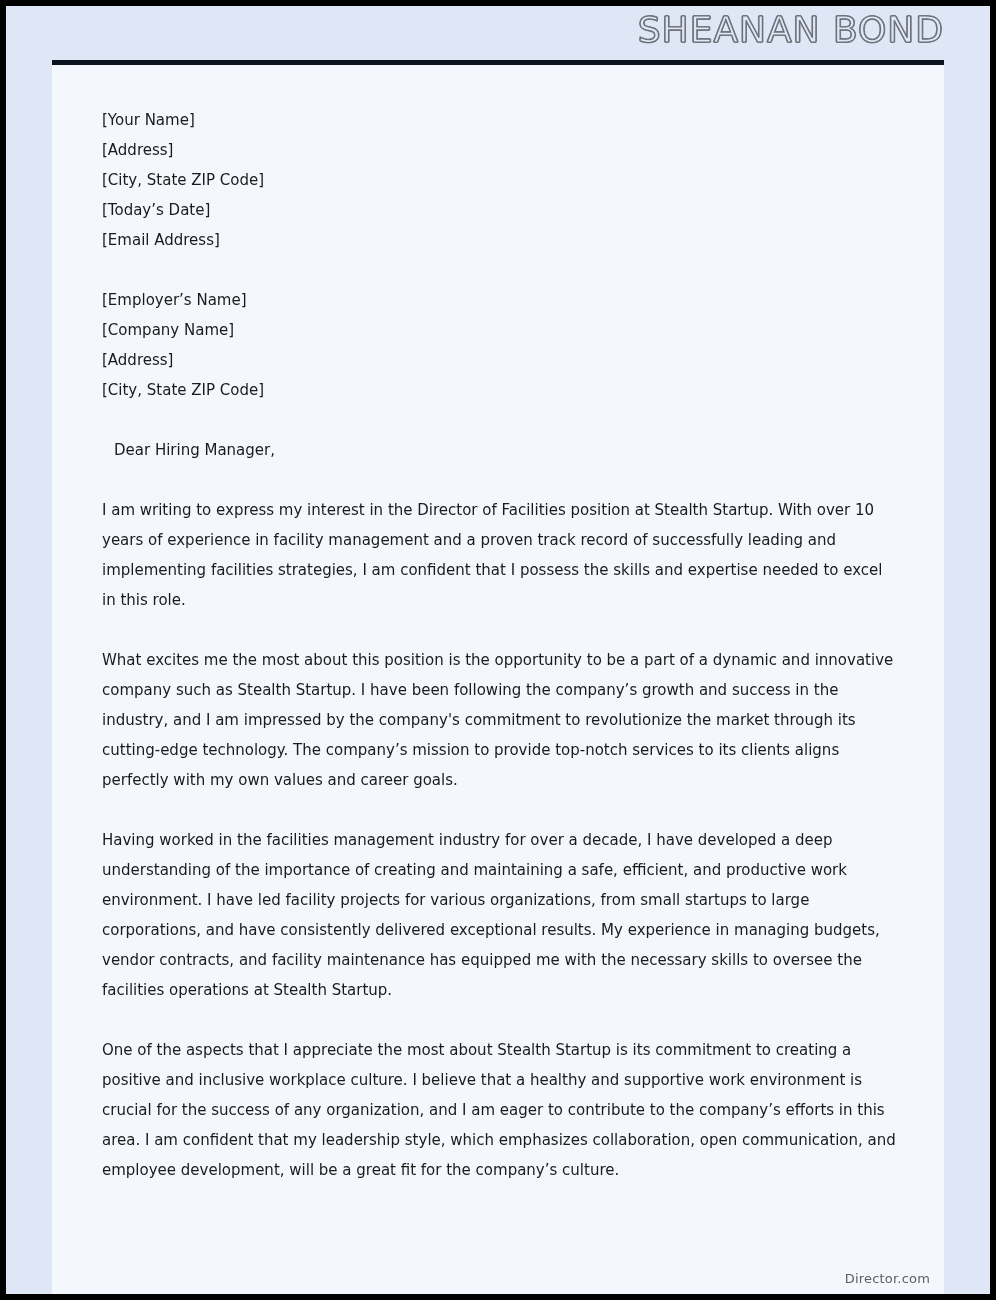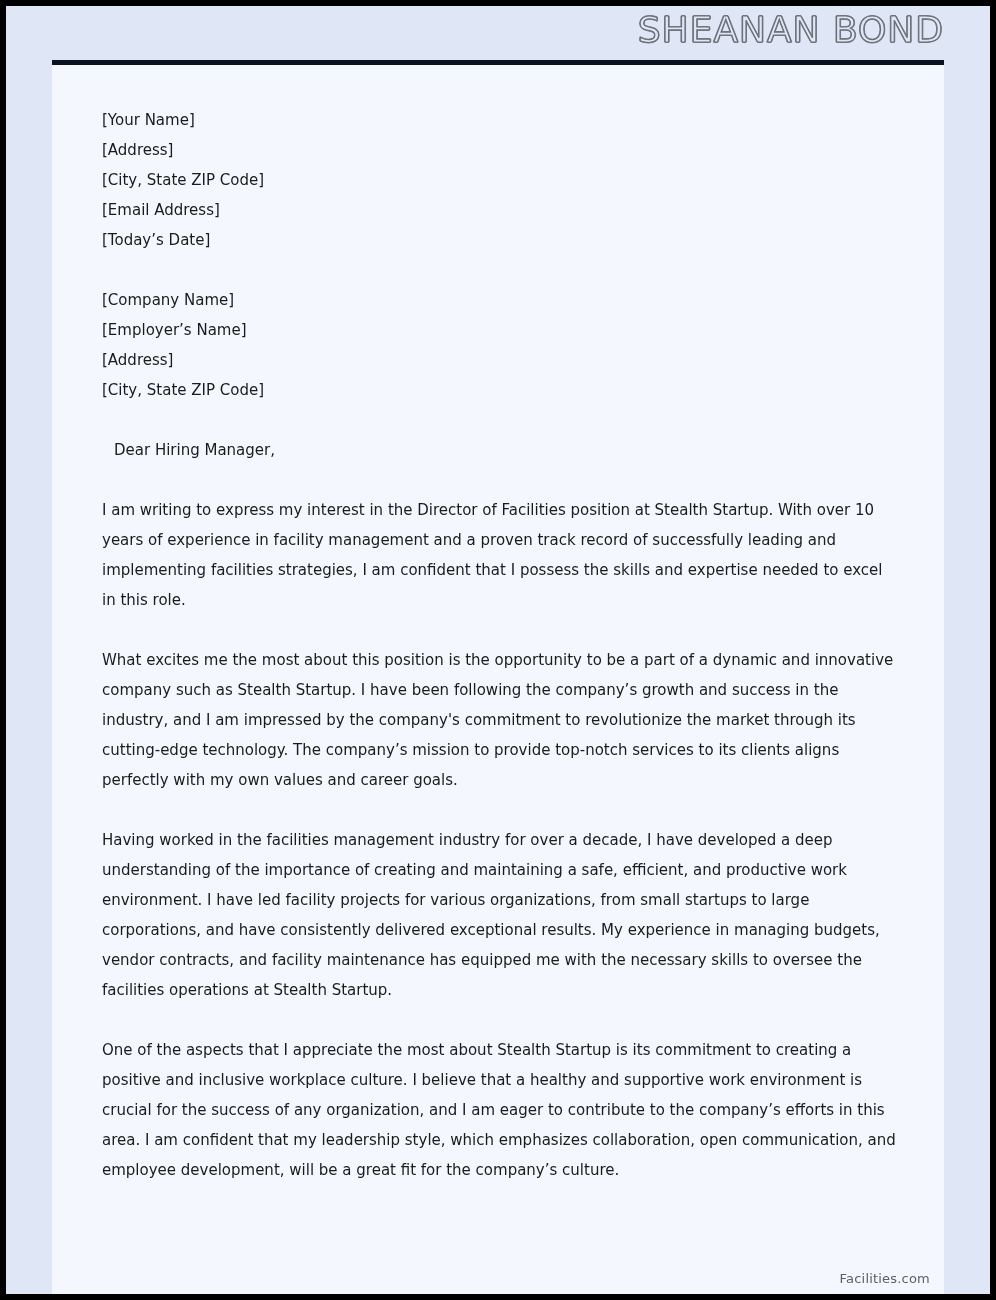--- a/index.html
+++ b/index.html
@@ -98,40 +98,40 @@
     <div class="header-name">SHEANAN BOND</div>
   </div>
 
   <div class="sheet">
     <div class="letter">
 
       <div>
         <div class="addr-line">[Your Name]</div>
         <div class="addr-line">[Address]</div>
         <div class="addr-line">[City, State ZIP Code]</div>
+        <div class="addr-line">[Today’s Date]</div>
         <div class="addr-line">[Email Address]</div>
-        <div class="addr-line">[Today’s Date]</div>
       </div>
 
       <div class="blockgap"></div>
 
       <div>
+        <div class="addr-line">[Employer’s Name]</div>
         <div class="addr-line">[Company Name]</div>
-        <div class="addr-line">[Employer’s Name]</div>
         <div class="addr-line">[Address]</div>
         <div class="addr-line">[City, State ZIP Code]</div>
       </div>
 
       <div class="blockgap"></div>
 
       <div class="salutation">Dear Hiring Manager,</div>
 
       <p class="para">I am writing to express my interest in the Director of Facilities position at Stealth Startup. With over 10 years of experience in facility management and a proven track record of successfully leading and implementing facilities strategies, I am confident that I possess the skills and expertise needed to excel in this role.</p>
       <p class="para">What excites me the most about this position is the opportunity to be a part of a dynamic and innovative company such as Stealth Startup. I have been following the company’s growth and success in the industry, and I am impressed by the company's commitment to revolutionize the market through its cutting-edge technology. The company’s mission to provide top-notch services to its clients aligns perfectly with my own values and career goals.</p>
       <p class="para">Having worked in the facilities management industry for over a decade, I have developed a deep understanding of the importance of creating and maintaining a safe, efficient, and productive work environment. I have led facility projects for various organizations, from small startups to large corporations, and have consistently delivered exceptional results. My experience in managing budgets, vendor contracts, and facility maintenance has equipped me with the necessary skills to oversee the facilities operations at Stealth Startup.</p>
       <p class="para">One of the aspects that I appreciate the most about Stealth Startup is its commitment to creating a positive and inclusive workplace culture. I believe that a healthy and supportive work environment is crucial for the success of any organization, and I am eager to contribute to the company’s efforts in this area. I am confident that my leadership style, which emphasizes collaboration, open communication, and employee development, will be a great fit for the company’s culture.</p>
 
     </div>
 
-    <div class="watermark">Facilities.com</div>
+    <div class="watermark">Director.com</div>
   </div>
 
 </div>
 
 </body></html>

